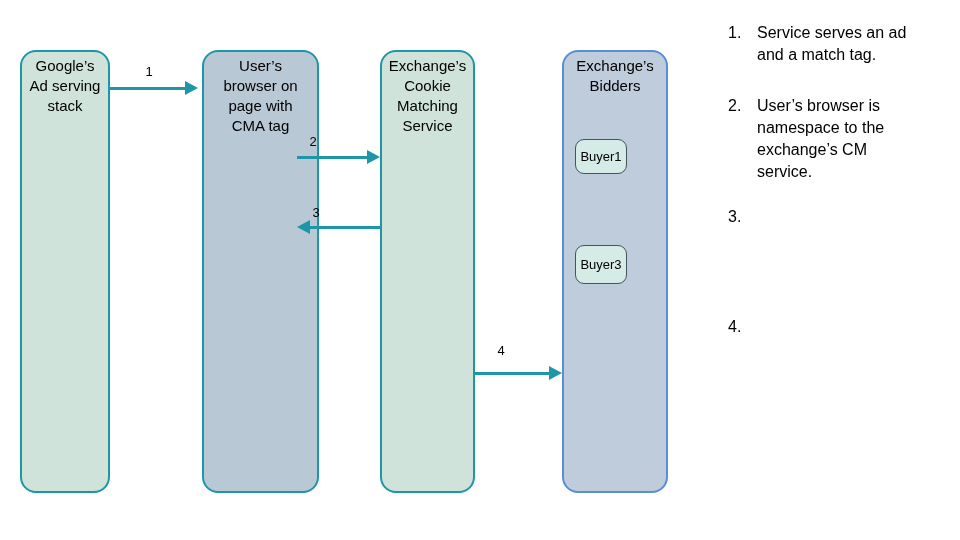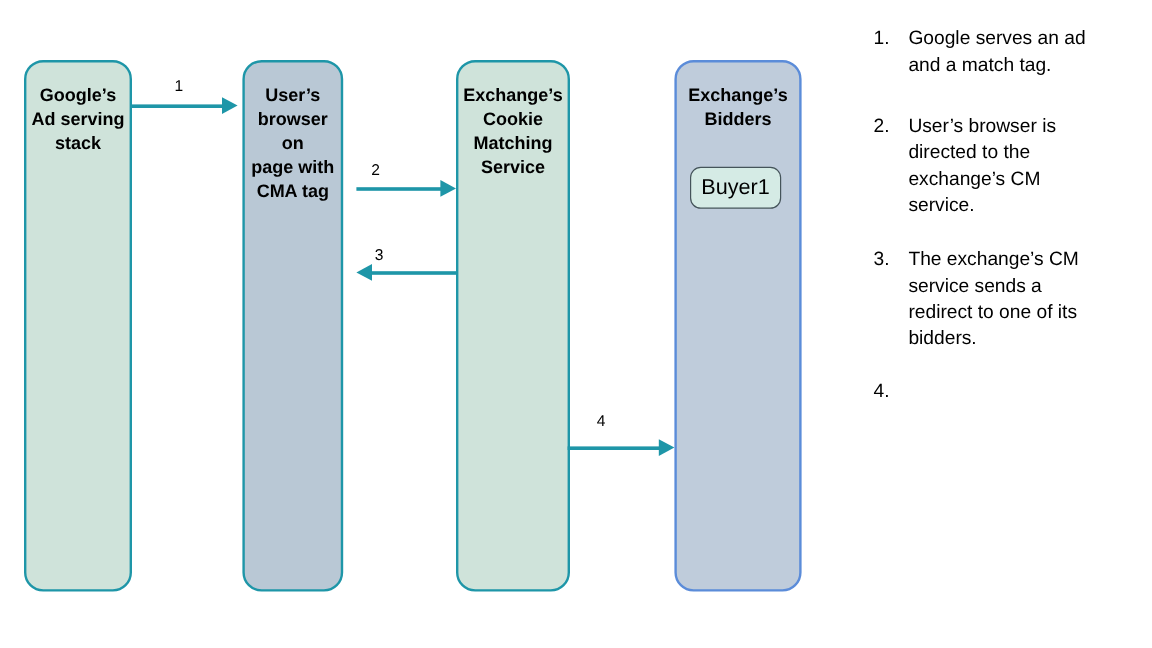--- a/index.html
+++ b/index.html
@@ -19,34 +19,34 @@
     position:relative; width:960px; height:540px; background:var(--bg);
     overflow:hidden; margin:0 auto;
   }
   
   .col{
     position:absolute; top:50px; height:443px; box-sizing:border-box;
     border:2px solid var(--teal); border-radius:16px;
     background:var(--green-fill);
   }
   .col1{left:20px;  width:90px;}
-  .col2{left:202px; width:84px; background:var(--bluegray-fill);}
+  .col2{left:202px; width:117px; background:var(--bluegray-fill);}
   .col3{left:380px; width:95px;}
   .col4{left:562px; width:106px; background:var(--bluegray-fill2); border-color:var(--blue-border);}
   .col-label{
-    padding-top:18px; text-align:center; font-size:15px; line-height:20px;
-    color:var(--text); white-space:pre-line;font-weight:bold;
+    padding-top:4px; text-align:center; font-size:15px; line-height:20px;
+    color:var(--text); white-space:pre-line;
   }
   
   .buyer{
-    position:absolute; left:11px; width:76px; box-sizing:border-box;
+    position:absolute; left:11px; width:52px; box-sizing:border-box;
     border:1.5px solid var(--buyer-border); border-radius:9px;
     background:var(--buyer-fill);
     display:flex; align-items:center; justify-content:center;
-    font-size:18px; color:var(--text);
+    font-size:13px; color:var(--text);
   }
   .buyer1{top:87px;  height:35px;}
   .buyer2{top:142px; height:38px;}
   .buyer3{top:193px; height:39px;}
   .buyern{top:335px; height:47px;}
   
   .arrow{position:absolute; height:14px;}
   .arrow .line{position:absolute; top:5.5px; height:3px; background:var(--teal);}
   .arrow.right .line{left:0; right:11px;}
   .arrow.left  .line{left:11px; right:0;}
@@ -95,20 +95,21 @@
     <div class="col-label">Exchange’s
 Cookie
 Matching
 Service</div>
   </div>
 
   <div class="col col4">
     <div class="col-label">Exchange’s
 Bidders</div>
     <div class="buyer buyer1">Buyer1</div>
+    <div class="buyer buyer3">Buyer3</div>
   </div>
 
   <div class="arrow right a1">
     <span class="line"></span>
     <span class="head"></span>
   </div>
   <span class="arrow-num n1">1</span>
 
   <div class="arrow right a2">
     <span class="line"></span>
@@ -124,35 +125,31 @@
 
   <div class="arrow right a4">
     <span class="line"></span>
     <span class="head"></span>
   </div>
   <span class="arrow-num n4">4</span>
 
   <div class="steps">
     <div class="step s1">
       <span class="step-num">1.</span>
-      <span class="step-text">Google serves an ad
+      <span class="step-text">Service serves an ad
 and a match tag.</span>
     </div>
     <div class="step s2">
       <span class="step-num">2.</span>
       <span class="step-text">User’s browser is
-directed to the
+namespace to the
 exchange’s CM
 service.</span>
     </div>
     <div class="step s3">
       <span class="step-num">3.</span>
-      <span class="step-text">The exchange’s CM
-service sends a
-redirect to one of its
-bidders.</span>
     </div>
     <div class="step s4">
       <span class="step-num">4.</span>
     </div>
   </div>
 
 </div>
 
 </body></html>

